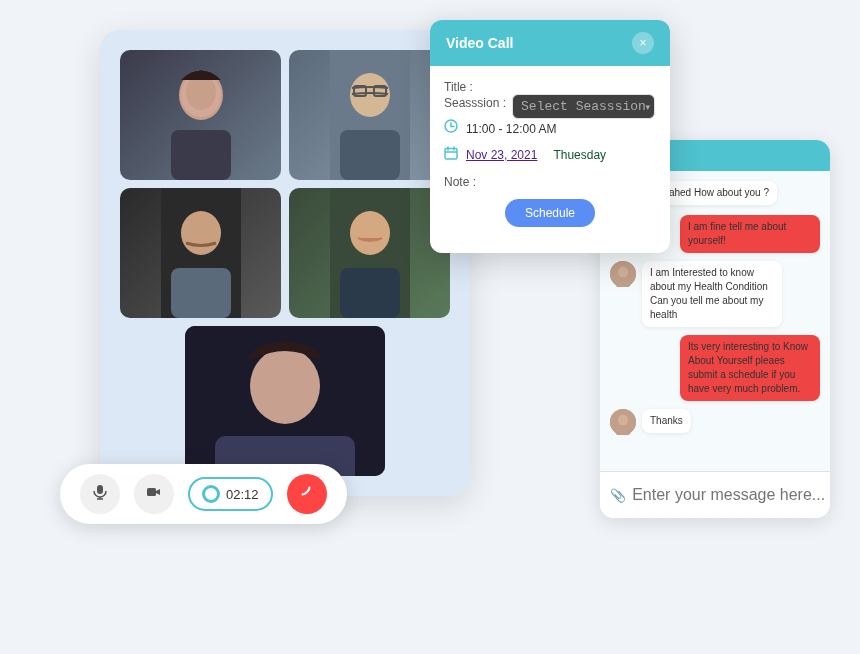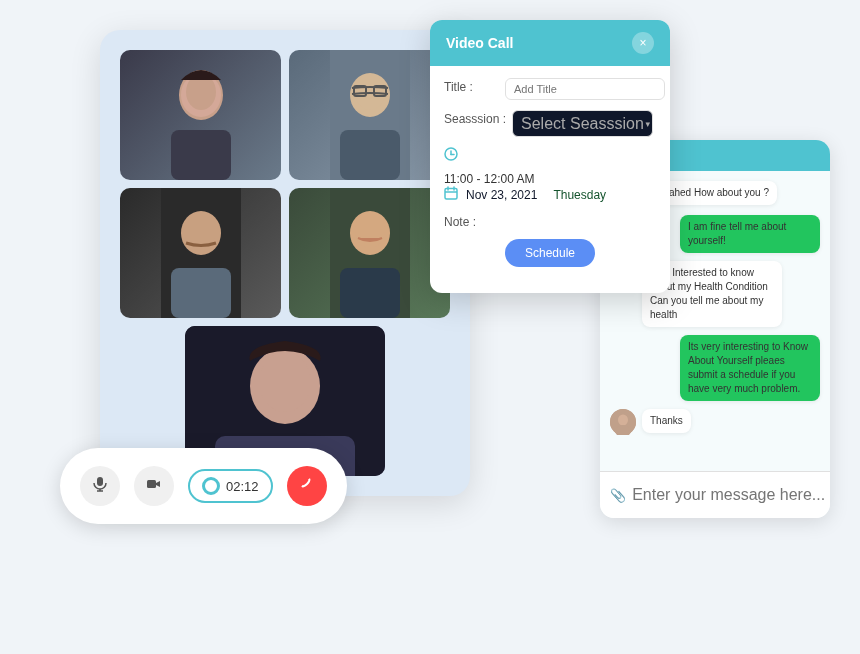--- a/index.html
+++ b/index.html
@@ -67,21 +67,21 @@
       font-size: 40px;
     }
 
     
     .controls-bar {
       position: absolute;
       bottom: 130px;
       left: 60px;
       background: white;
       border-radius: 40px;
-      padding: 18px 20px;
+      padding: 10px 20px;
       display: flex;
       align-items: center;
       gap: 14px;
       box-shadow: 0 4px 20px rgba(0,0,0,0.15);
     }
 
     .ctrl-btn {
       width: 40px;
       height: 40px;
       border-radius: 50%;
@@ -158,21 +158,20 @@
       cursor: pointer;
     }
 
     .modal-body {
       padding: 12px 14px;
     }
 
     .modal-field {
       display: flex;
       align-items: flex-start;
-      margin-bottom: 10px;
       gap: 6px;
     }
 
     .modal-field-label {
       font-size: 12px;
       color: #555;
       font-weight: 500;
       white-space: nowrap;
       min-width: 55px;
       padding-top: 2px;
@@ -186,33 +185,34 @@
       font-size: 11px;
       color: #aaa;
       outline: none;
     }
 
     .modal-field-select {
       flex: 1;
       border: 1px solid #e0e0e0;
       border-radius: 6px;
       padding: 4px 8px;
-      font-size: 16px;
+      font-size: 13px;
       color: #aaa;
       outline: none;
-      background: #0f172a;
+      background: #404040;
       -webkit-appearance: none;
       appearance: none;
+      font-family: Liberation Mono, monospace;
     }
 
     .modal-time-row {
       display: flex;
-      align-items: flex-start;
+      align-items: flex-end;
       gap: 8px;
-      flex-direction: column;
+      margin-bottom: 10px;
     }
 
     .modal-time-icon {
       color: #4FC3D0;
       font-size: 13px;
     }
 
     .modal-time-text {
       font-size: 12px;
       color: #333;
@@ -225,21 +225,22 @@
       margin-bottom: 10px;
     }
 
     .modal-date-icon {
       color: #4FC3D0;
       font-size: 13px;
     }
 
     .modal-date-text {
       font-size: 12px;
-      color: #0f172a;
+      color: #4c1d95;
+      text-decoration: underline;
     }
 
     .modal-date-day {
       font-size: 12px;
       color: #14532d;
       margin-left: 8px;
     }
 
     .modal-note-area {
       width: 100%;
@@ -329,21 +330,21 @@
       border-radius: 8px;
       padding: 5px 8px;
       font-size: 10px;
       color: #333;
       max-width: 140px;
       line-height: 1.4;
       box-shadow: 0 1px 4px rgba(0,0,0,0.08);
     }
 
     .chat-bubble-right {
-      background: #22c55e;
+      background: #ef4444;
       border-radius: 8px;
       padding: 5px 8px;
       font-size: 10px;
       color: #333;
       max-width: 140px;
       line-height: 1.4;
       box-shadow: 0 1px 4px rgba(0,0,0,0.08);
     }
 
     .chat-input-row {
@@ -498,21 +499,20 @@
 
 <div class="modal-card">
   <div class="modal-header">
     <span class="modal-header-title">Video Call</span>
     <div class="modal-close">×</div>
   </div>
   <div class="modal-body">
 
     <div class="modal-field">
       <span class="modal-field-label">Title :</span>
-      <input class="modal-field-input" placeholder="Add Title" style="">
     </div>
 
     <div class="modal-field">
       <span class="modal-field-label">Seasssion :</span>
       <div class="select-wrapper">
         <select class="modal-field-select">
           <option>Select Seasssion</option>
         </select>
       </div>
     </div>

